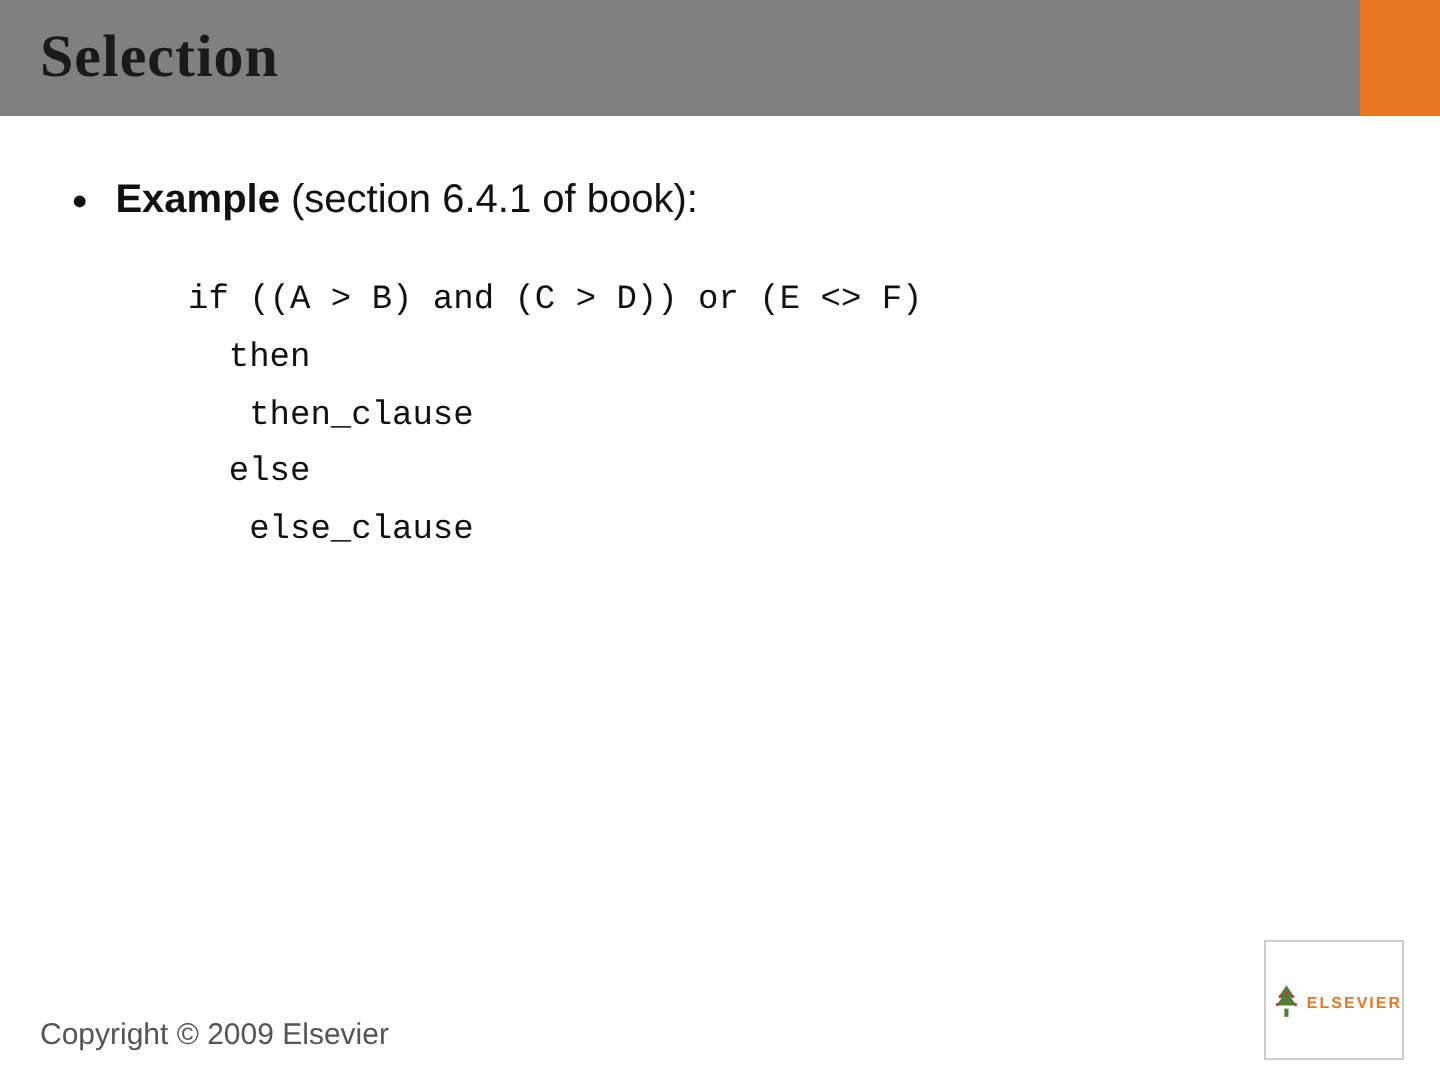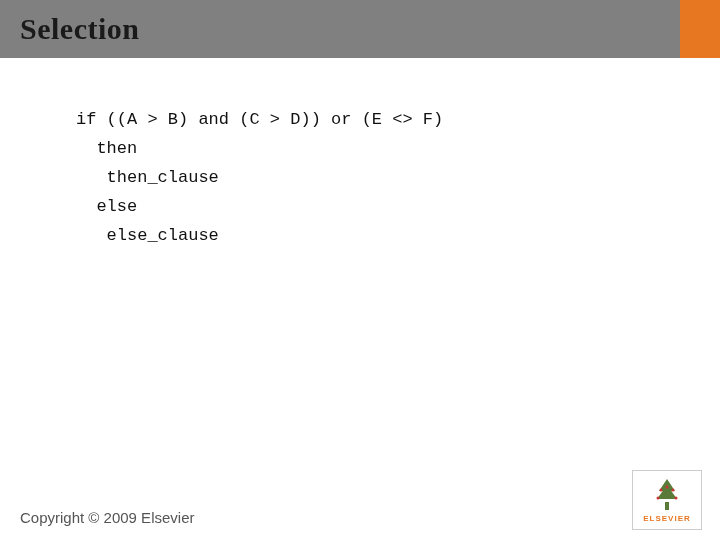--- a/index.html
+++ b/index.html
@@ -82,21 +82,21 @@
     }
 
     .bold-example {
       font-weight: bold;
     }
 
     .code-block {
       font-family: 'Courier New', Courier, monospace;
       font-size: 17px;
       color: #111111;
-      margin: 18px 0 18px 40px;
+      margin: 18px 0 18px 58px;
       line-height: 1.7;
       white-space: pre;
     }
 
     .footer {
       position: absolute;
       bottom: 14px;
       left: 20px;
       display: flex;
       align-items: center;
@@ -114,21 +114,21 @@
       right: 18px;
       width: 70px;
       height: 60px;
     }
 
     .elsevier-logo-inner {
       width: 70px;
       height: 60px;
       border: 1px solid #cccccc;
       display: flex;
-      flex-direction: column;
+      flex-direction: row;
       align-items: center;
       justify-content: center;
       background: #fff;
       position: relative;
     }
 
     .elsevier-tree {
       width: 40px;
       height: 35px;
     }
@@ -156,20 +156,25 @@
 
 <div class="slide">
 
   <div class="header-bar">
     <span class="title">Selection</span>
     <div class="orange-corner"></div>
   </div>
 
   <div class="content">
     <ul class="bullet-list">
+      <li>
+        <span class="bullet-text">
+          <span class="bold-example">Example</span><span> (section 6.4.1 of book):</span>
+        </span>
+      </li>
     </ul>
 
     <div class="code-block">if ((A &gt; B) and (C &gt; D)) or (E &lt;&gt; F)
   then
    then_clause
   else
    else_clause</div>
   </div>
 
   <div class="footer">

